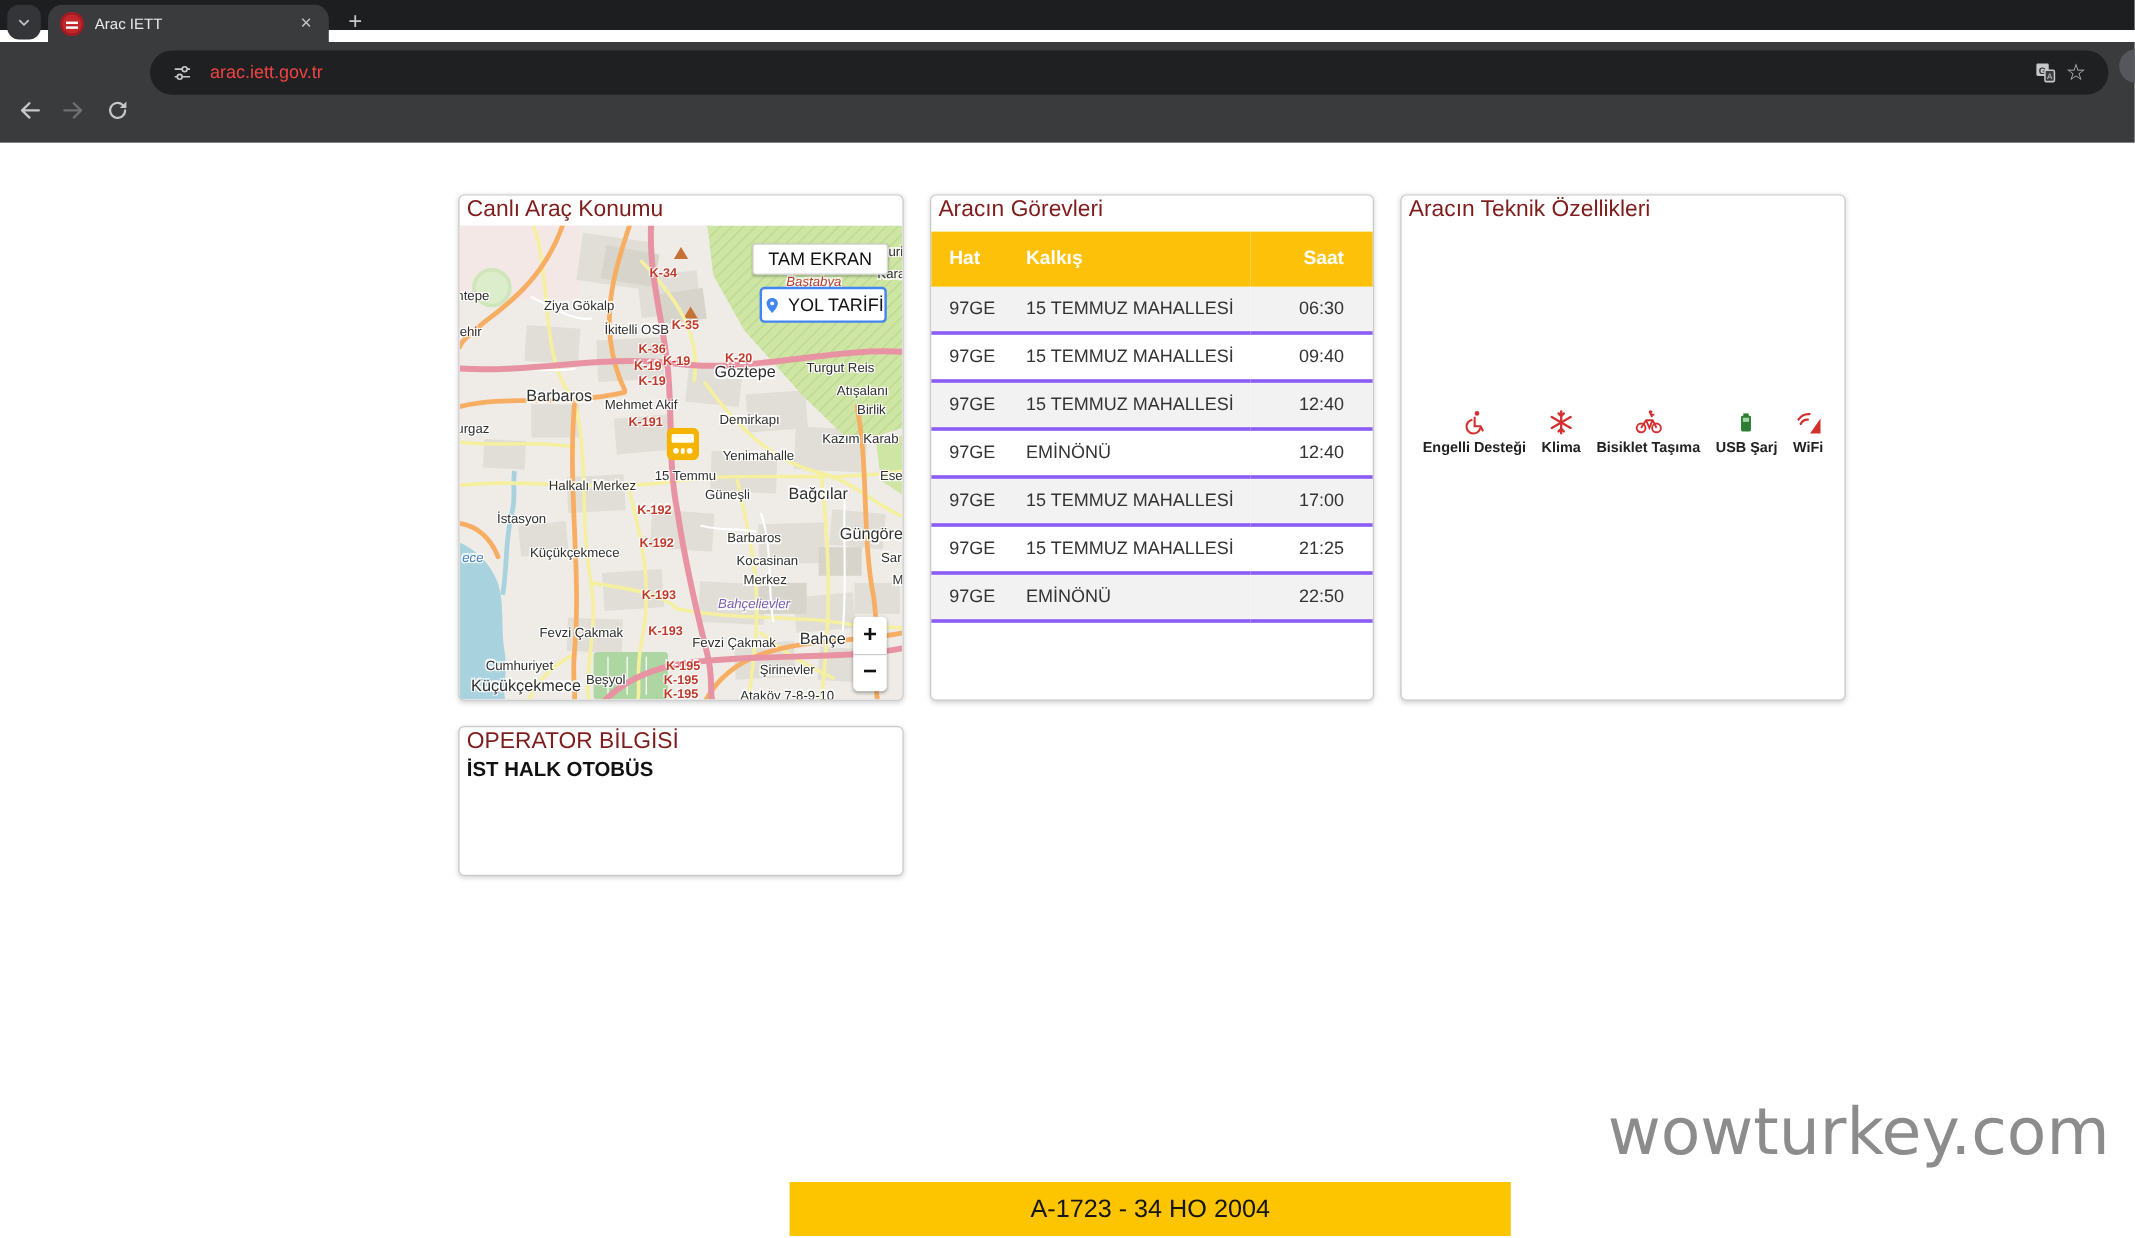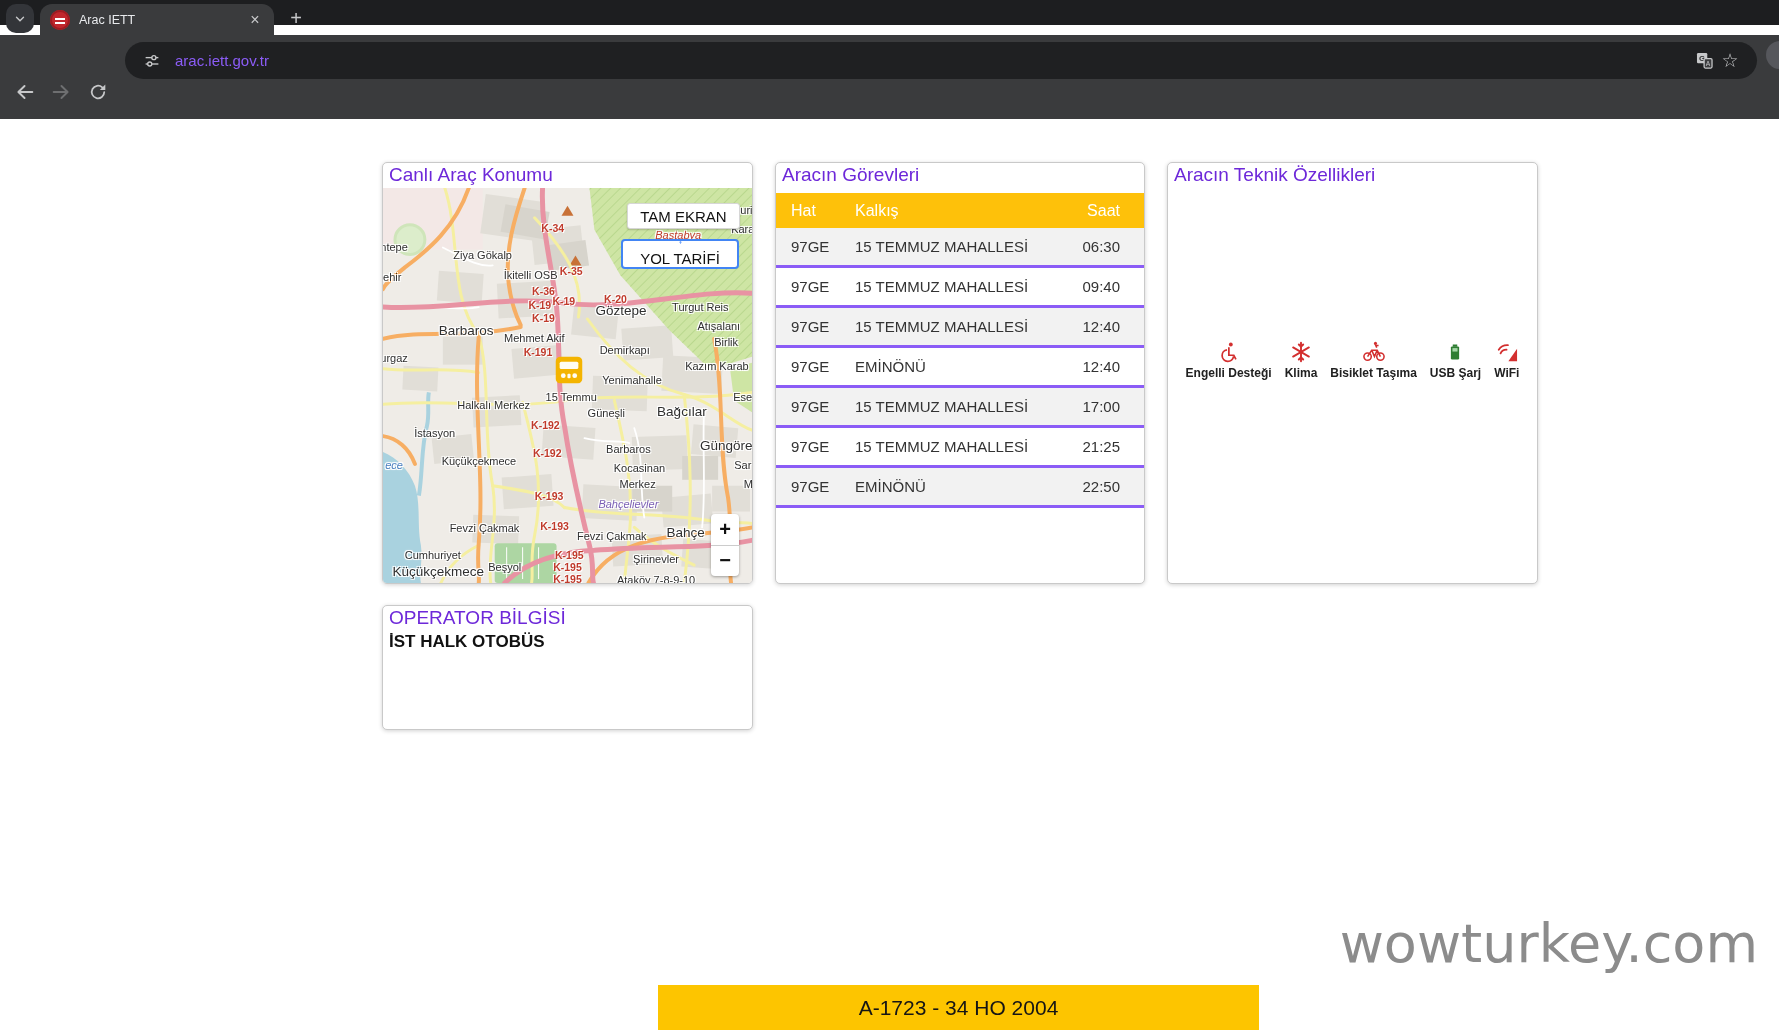--- a/index.html
+++ b/index.html
@@ -20,56 +20,56 @@
     box-shadow:0 4px 0 #fff;}
   .tab-title{color:#e8eaed;font-size:12.5px;margin-left:9px;flex:1;white-space:nowrap;overflow:hidden;}
   .tab-close{color:#c7c8ca;font-size:16px;width:18px;height:18px;line-height:17px;text-align:center;
     border-radius:50%;cursor:default;}
   .newtab{position:absolute;left:284px;top:7px;width:24px;height:24px;color:#c7c8ca;font-size:20px;
     line-height:23px;text-align:center;border-radius:50%;}
   .toolbar{position:absolute;left:0;top:35px;width:1779px;height:84px;background:#3a3b3d;}
   .navbtn{position:absolute;top:44px;width:26px;height:26px;display:flex;align-items:center;justify-content:center;}
   .omnibox{position:absolute;left:125px;top:7px;width:1632px;height:37px;background:#1f2022;border-radius:19px;
     display:flex;align-items:center;padding:0 14px;box-sizing:border-box;}
-  .url-text{color:#8b5cf6;font-size:15px;margin-left:10px;flex:1;}
+  .url-text{color:#ef4444;font-size:15px;margin-left:10px;flex:1;}
   .omni-icon{display:flex;align-items:center;justify-content:center;width:26px;height:26px;}
   .star{color:#c7c8ca;font-size:19px;}
   .avatar-partial{position:absolute;left:1766px;top:41px;width:28px;height:28px;border-radius:50%;background:#56575c;}
   
   .page{position:absolute;left:0;top:119px;width:1779px;height:913px;background:#fff;}
   .panel{position:absolute;background:#fff;border:1px solid #c9c9c9;border-radius:5px;
     box-shadow:0 1px 4px rgba(0,0,0,.18);box-sizing:border-box;overflow:hidden;}
-  .panel-title{font-size:19px;color:#6d28d9;padding:1px 6px 3px;line-height:22px;white-space:nowrap;}
+  .panel-title{font-size:19px;color:#7f1d1d;padding:1px 6px 3px;line-height:22px;white-space:nowrap;}
   
   #map-panel{left:382px;top:43px;width:371px;height:422px;}
   .map-area{position:absolute;left:0;top:25px;right:0;bottom:0;background:#efece7;overflow:hidden;}
   .map-area svg.basemap{position:absolute;left:0;top:0;width:100%;height:100%;}
   .maplbl{position:absolute;transform:translate(-50%,-50%);font-size:11px;color:#2f2f2f;white-space:nowrap;
     text-shadow:1px 1px 0 #fff,-1px -1px 0 #fff,1px -1px 0 #fff,-1px 1px 0 #fff,0 0 3px #fff;}
   .maplbl.big{font-size:13.5px;}
   .maplbl.red-italic{color:#c03a2b;font-style:italic;}
   .maplbl.purple-italic{color:#7b5fb5;font-style:italic;}
   .maplbl.blue{color:#4a7fc0;font-style:italic;}
   .roadlbl{position:absolute;transform:translate(-50%,-50%);font-size:10.5px;font-weight:600;color:#c03a2b;
     white-space:nowrap;text-shadow:1px 1px 0 #fff,-1px -1px 0 #fff,0 0 2px #fff;}
   .map-btn{position:absolute;background:#fff;display:flex;align-items:center;justify-content:center;
     font-size:15px;color:#111;box-sizing:border-box;}
   #btn-fullscreen{right:12px;top:15px;width:113px;height:26px;border:1px solid #d6d6d6;border-radius:3px;
     box-shadow:0 1px 2px rgba(0,0,0,.2);}
-  #btn-directions{right:13px;top:51px;width:118px;height:30px;border:2px solid #4285f4;border-radius:4px;gap:6px;flex-direction:column;}
+  #btn-directions{right:13px;top:51px;width:106px;height:30px;border:2px solid #4285f4;border-radius:4px;gap:6px;}
   .zoomctl{position:absolute;right:13px;bottom:7px;width:28px;height:62px;background:#fff;border-radius:4px;
     box-shadow:0 1px 3px rgba(0,0,0,.35);display:flex;flex-direction:column;}
   .zoomctl div{flex:1;display:flex;align-items:center;justify-content:center;font-size:20px;font-weight:700;color:#111;}
   .zoomctl div:first-child{border-bottom:1px solid #ccc;}
   .bus-marker{position:absolute;left:50.5%;top:46%;width:27px;height:27px;transform:translate(-50%,-50%);}
   
   #tasks-panel{left:775px;top:43px;width:370px;height:422px;}
   .tasks-table{position:absolute;left:0;top:30px;right:0;border-collapse:collapse;width:100%;font-size:15px;color:#333;}
-  .tasks-table th{background:#fec10a;color:#fff;font-size:16px;font-weight:400;text-align:left;
-    height:35px;padding:0;}
+  .tasks-table th{background:#fec10a;color:#fff;font-size:16px;font-weight:700;text-align:left;
+    height:46px;padding:0;}
   .tasks-table th.c1,.tasks-table td.c1{width:64px;padding-left:15px;}
   .tasks-table th.c3,.tasks-table td.c3{width:78px;text-align:right;padding-right:24px;}
   .tasks-table td{height:37px;padding:0;border-bottom:3px solid #8b5cf6;}
   .tasks-table tr:nth-child(odd) td{background:#f2f2f2;}
   
   #features-panel{left:1167px;top:43px;width:371px;height:422px;}
   .features-row{position:absolute;left:0;right:0;top:178px;display:flex;justify-content:center;
     align-items:flex-end;gap:13px;}
   .feature{display:flex;flex-direction:column;align-items:center;gap:3px;}
   .feature .flabel{font-size:12px;font-weight:700;color:#212121;white-space:nowrap;}

